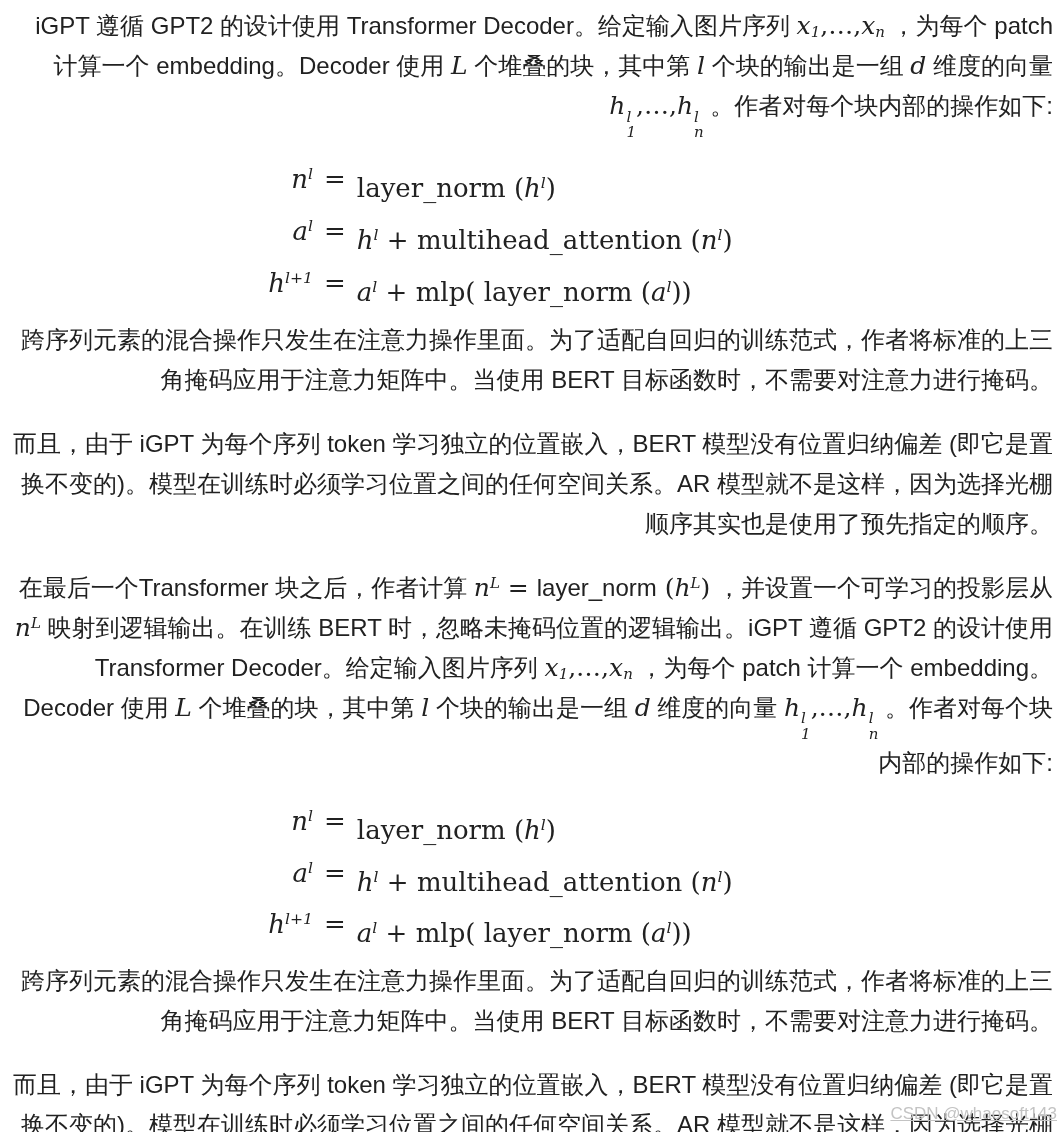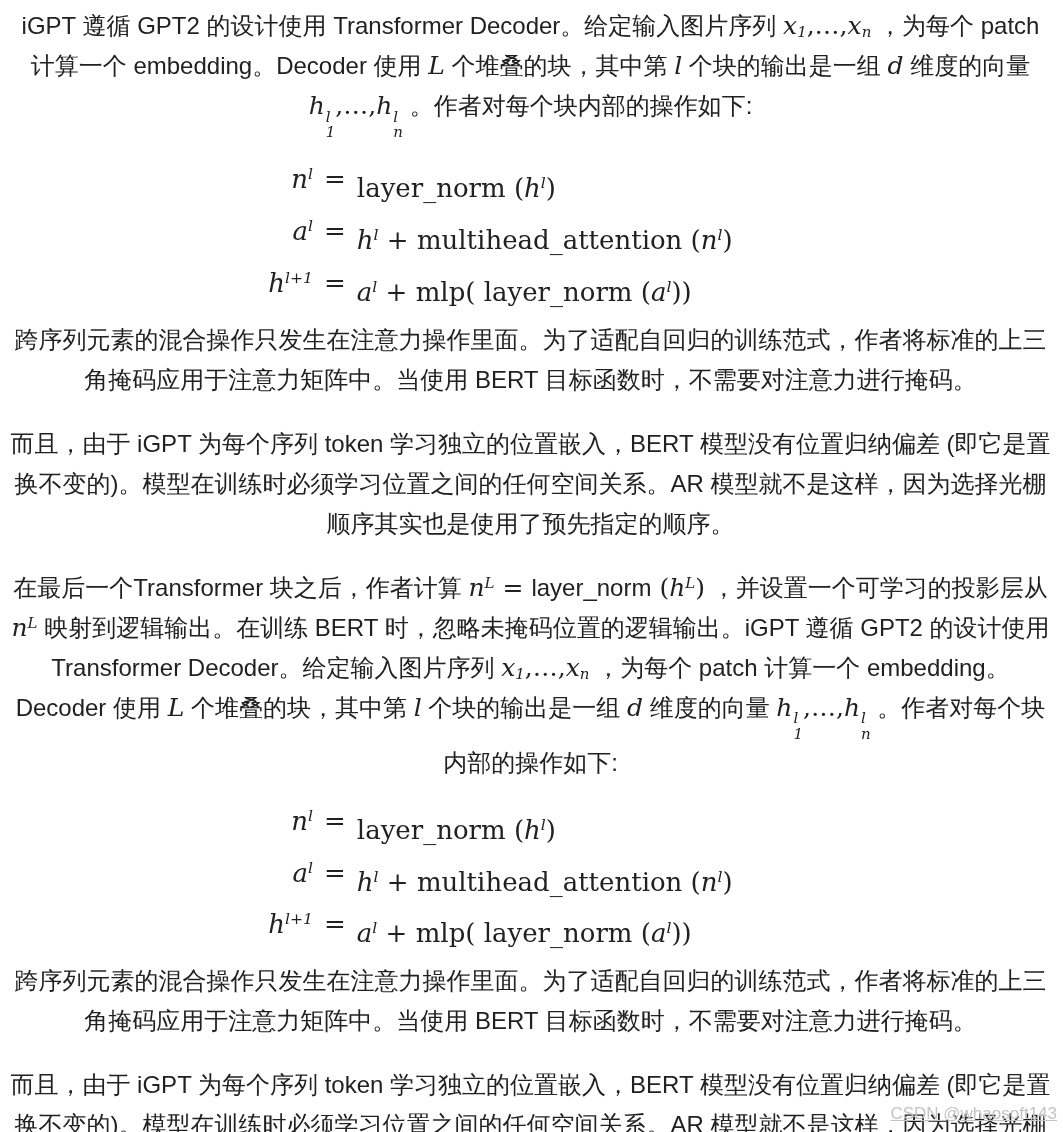--- a/index.html
+++ b/index.html
@@ -19,21 +19,21 @@
     box-sizing: border-box;
     width: 1063px;
     height: 1132px;
     padding: 6px 10px 0 8px;
     position: relative;
   }
   p.para {
     font-size: 24px;
     line-height: 40px;
     margin: 0 0 24px 0;
-    text-align: center;
+    text-align: right;
     word-break: break-word;
   }
   
   .math {
     font-family: "DejaVu Serif", "Liberation Serif", serif;
     font-size: 25px;
     white-space: nowrap;
   }
   .mv { font-style: italic; }
   .fn { font-style: normal; }

